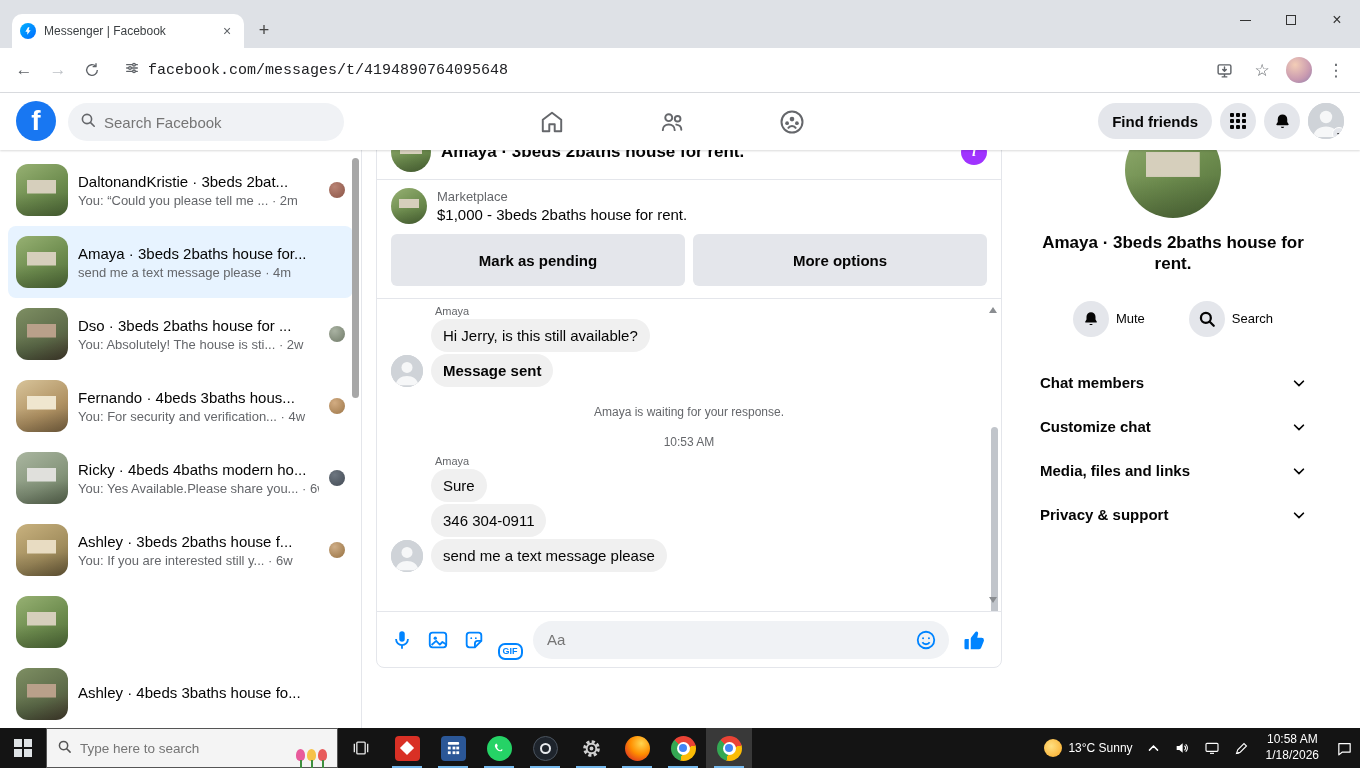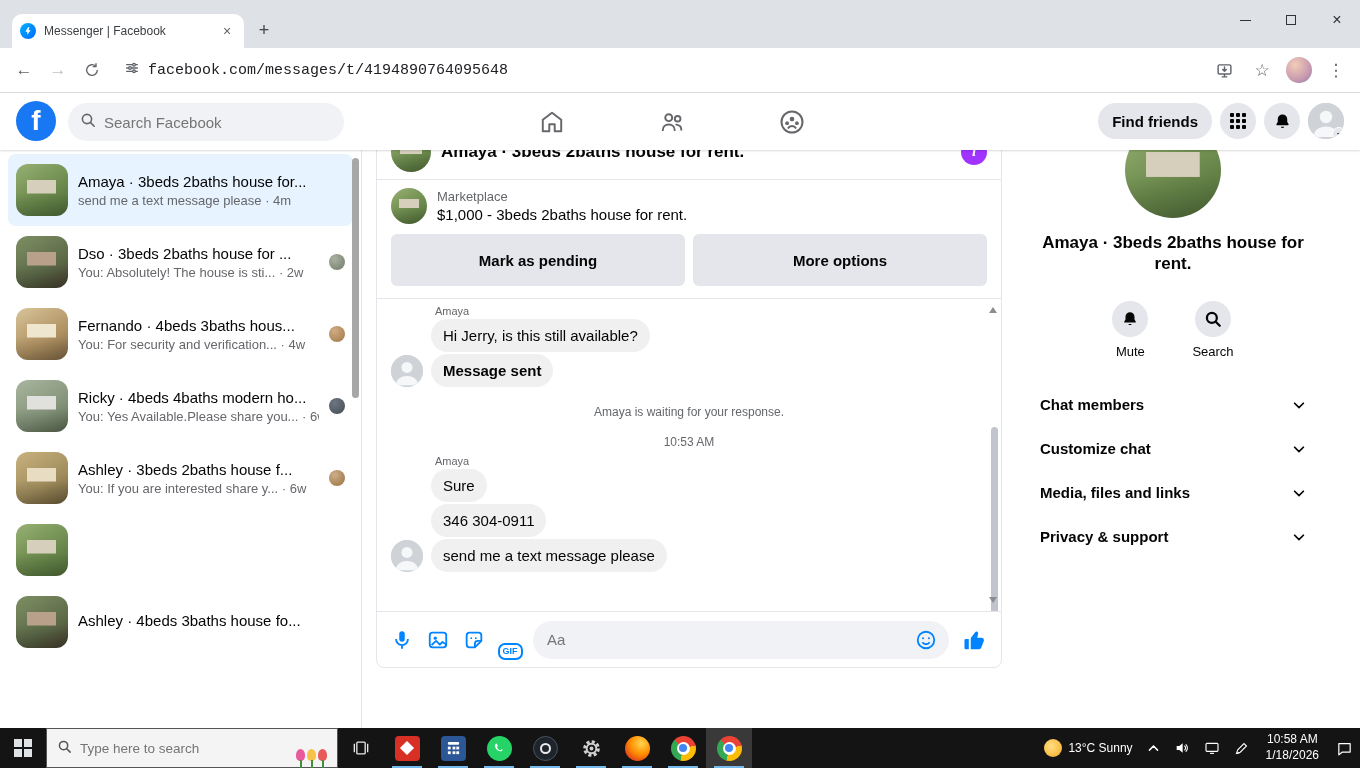--- a/index.html
+++ b/index.html
@@ -133,21 +133,21 @@
                      padding:0 10px 0 14px; gap:8px; }
   .comp-input-pill input { flex:1; border:none; outline:none; background:transparent; font-size:15px;
                            color:#050505; font-family:"Liberation Sans",sans-serif;}
   .like-btn { width:30px; height:30px; color:#0084ff; display:flex; align-items:center; justify-content:center; flex:none;}
 
   
   .details { position:absolute; left:1016px; top:0; width:314px; height:100%; padding-top:20px; text-align:center; }
   .details-avatar { width:96px; height:96px; border-radius:50%; margin:0 auto; }
   .details-title { font-size:17px; font-weight:bold; margin:14px 26px 0; line-height:1.25; }
   .details-actions { display:flex; justify-content:center; gap:44px; margin-top:26px; }
-  .details-action { display:flex; flex-direction:column; align-items:center; gap:7px; font-size:13px; color:#050505; }
+  .details-action { display:flex; flex-direction:row; align-items:center; gap:7px; font-size:13px; color:#050505; }
   .details-sections { margin-top:24px; padding:0 16px; text-align:left; }
   .section-row { height:44px; display:flex; align-items:center; justify-content:space-between; padding:0 8px;
                  border-radius:8px; font-size:15px; font-weight:bold; color:#050505; }
   .chev { color:#050505; display:flex; }
 
   
   .page-scroll-arrow { position:absolute; right:3px; top:107px; width:0; height:0; border-left:5px solid transparent;
       border-right:5px solid transparent; border-bottom:7px solid #606060; }
 
   
@@ -310,20 +310,28 @@
 
   <div class="content">
     <span class="page-scroll-arrow" style="top:7px;"></span>
 
     <aside class="convo-panel">
       <div class="convo-header">
         <span class="back-arrow">←</span>
         <span class="convo-title">Marketplace</span>
       </div>
 
+      <div class="convo-item">
+        <span class="convo-avatar house"></span>
+        <span class="convo-texts">
+          <div class="convo-name">DaltonandKristie · 3beds 2bat...</div>
+          <div class="convo-preview">You: “Could you please tell me ... · 2m</div>
+        </span>
+        <span class="seen-badge" style="background:radial-gradient(circle at 35% 30%,#b98374,#8a5446)"></span>
+      </div>
 
       <div class="convo-item selected">
         <span class="convo-avatar house"></span>
         <span class="convo-texts">
           <div class="convo-name">Amaya · 3beds 2baths house for...</div>
           <div class="convo-preview">send me a text message please · 4m</div>
         </span>
       </div>
 
       <div class="convo-item">
@@ -350,21 +358,21 @@
           <div class="convo-name">Ricky · 4beds 4baths modern ho...</div>
           <div class="convo-preview">You: Yes Available.Please share you... · 6w</div>
         </span>
         <span class="seen-badge" style="background:radial-gradient(circle at 35% 30%,#6d7680,#434b55)"></span>
       </div>
 
       <div class="convo-item">
         <span class="convo-avatar house ht5"></span>
         <span class="convo-texts">
           <div class="convo-name">Ashley · 3beds 2baths house f...</div>
-          <div class="convo-preview">You: If you are interested share y... · 6w</div>
+          <div class="convo-preview">You: If you are interested still y... · 6w</div>
         </span>
         <span class="seen-badge" style="background:radial-gradient(circle at 35% 30%,#cfae88,#96703f)"></span>
       </div>
 
       <div class="convo-item">
         <span class="convo-avatar house"></span>
       </div>
 
       <div class="convo-item">
         <span class="convo-avatar house ht2"></span>

